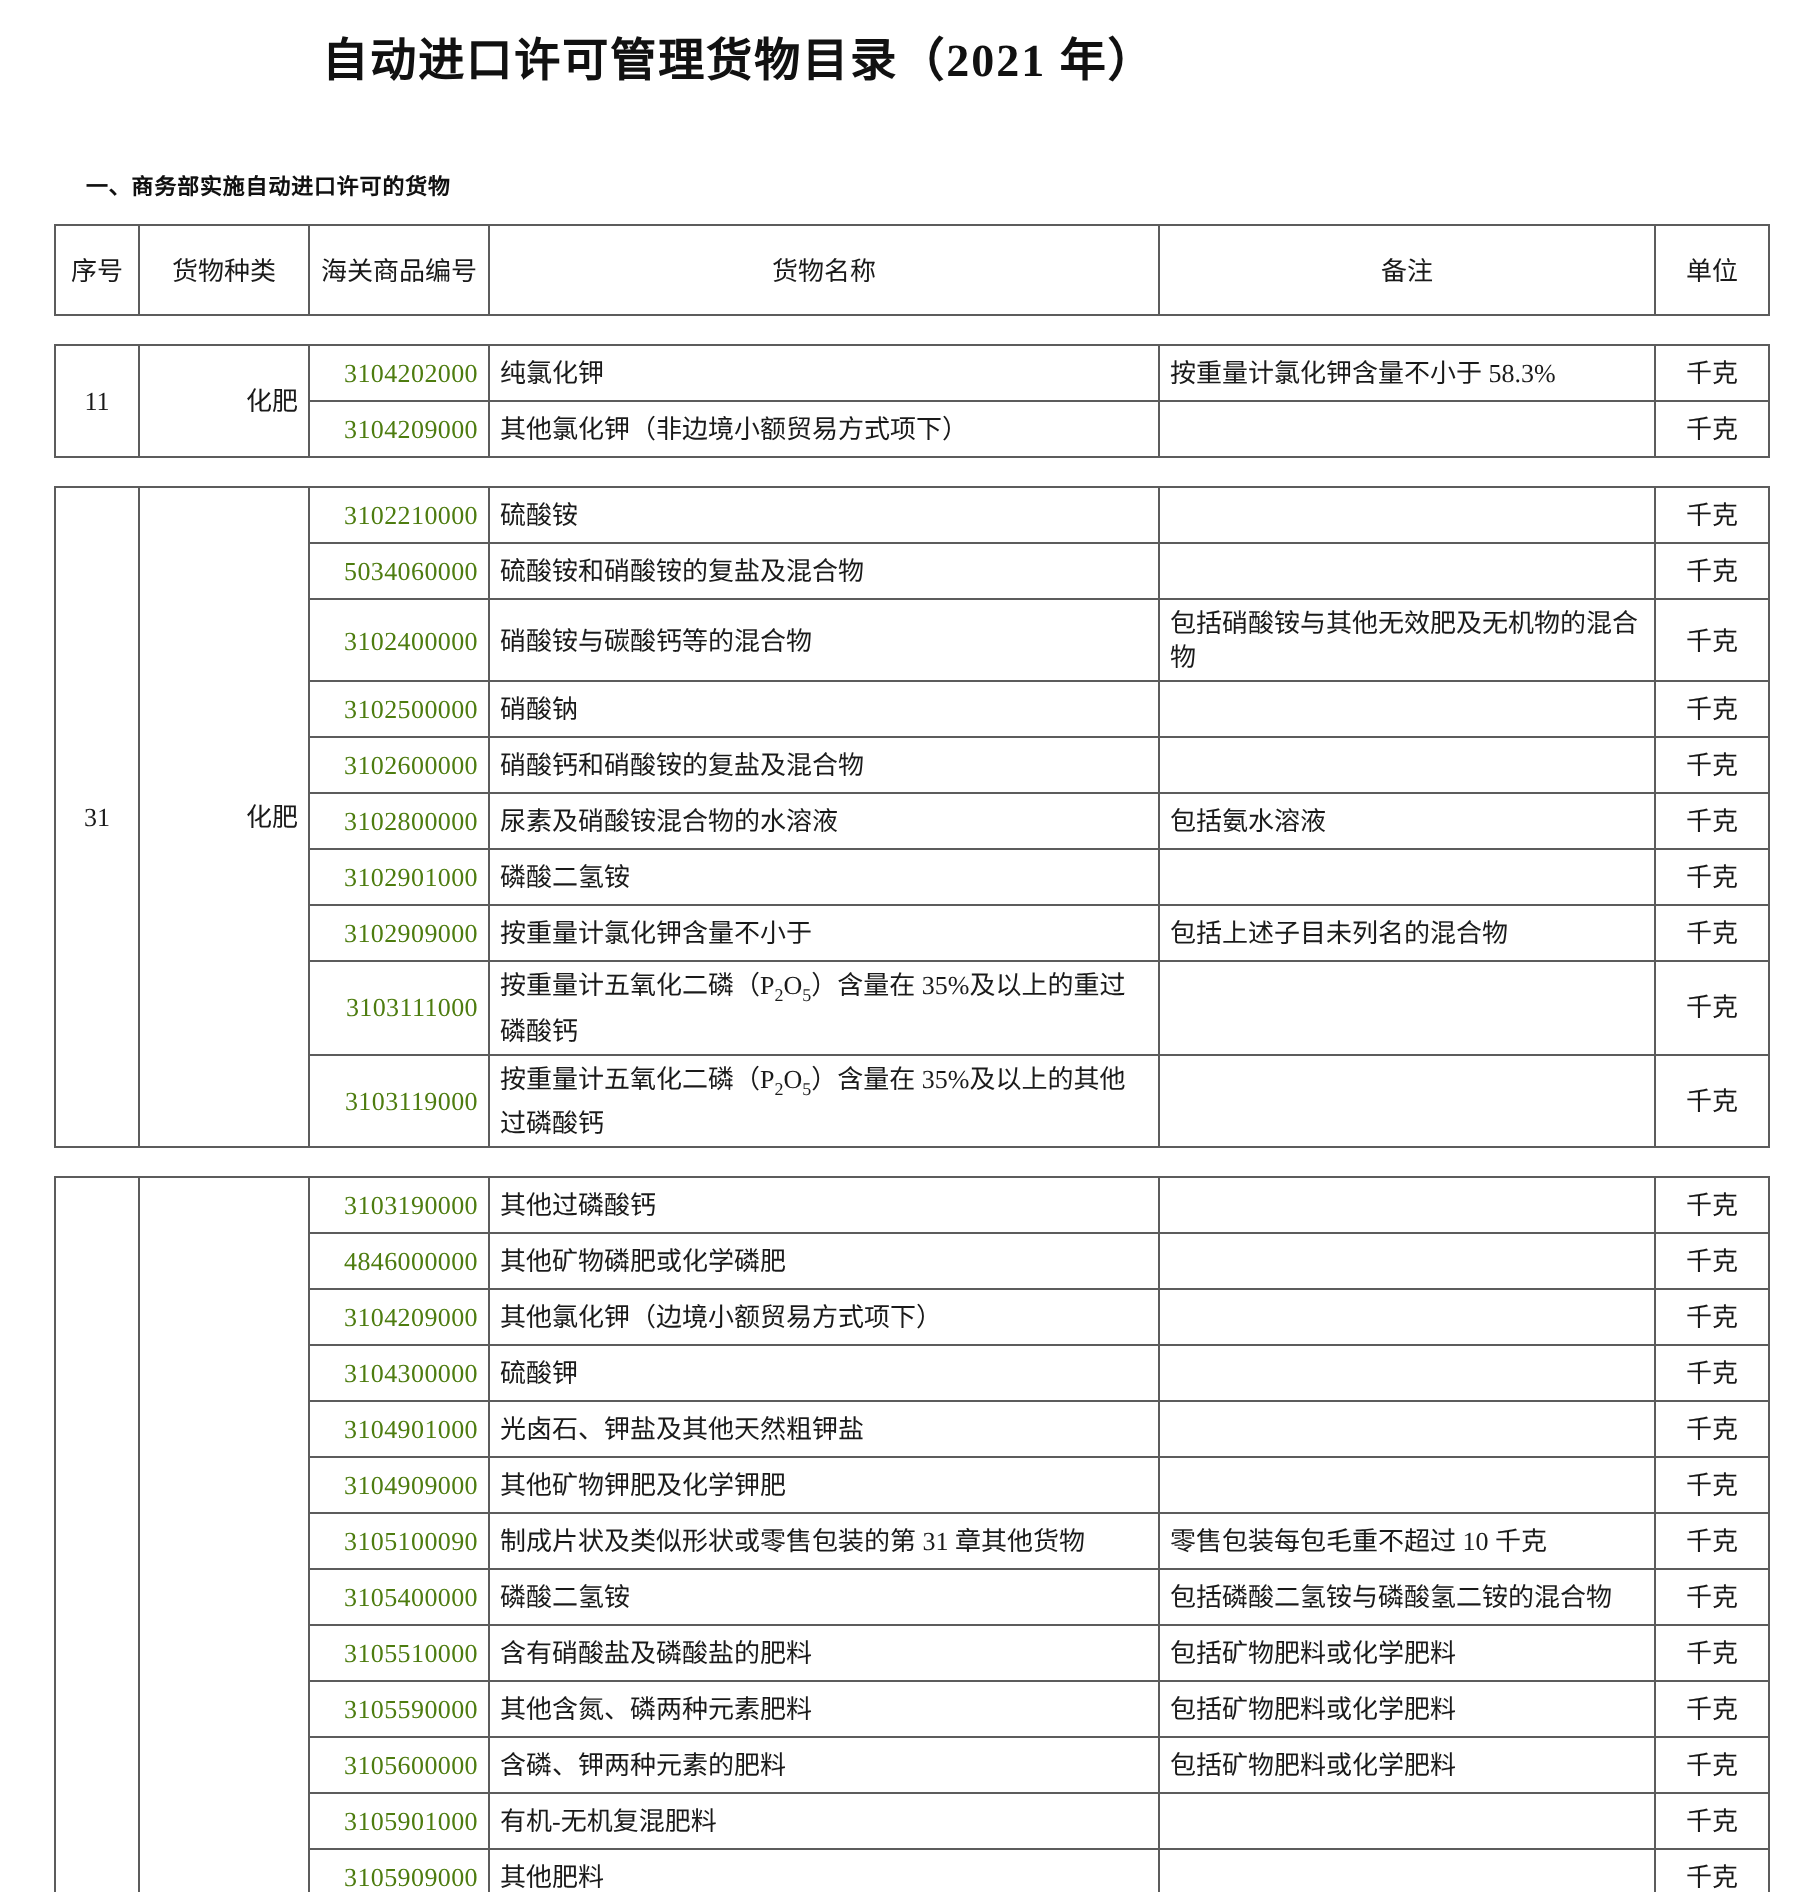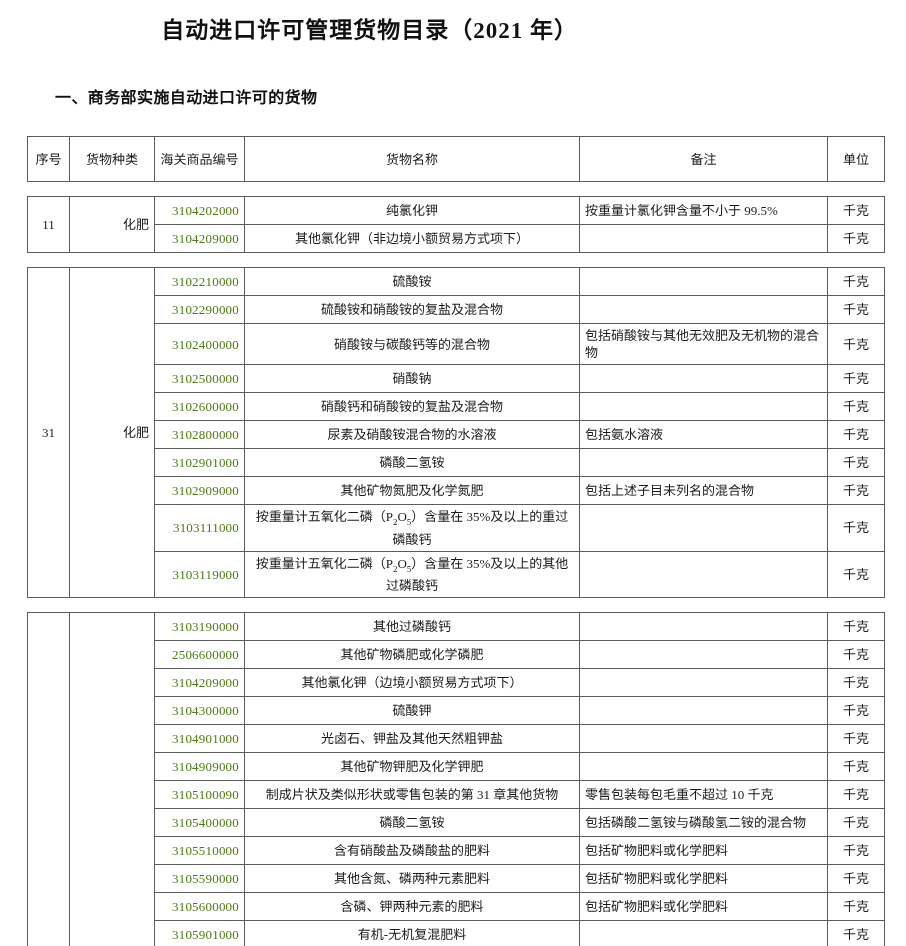--- a/index.html
+++ b/index.html
@@ -31,22 +31,22 @@
     letter-spacing: 1px;
     padding-top: 14px;
     line-height: 34px;
     color: #111;
     font-family: "Liberation Serif", "DejaVu Serif", serif;
   }
 
   
   .section-heading {
     margin-top: 36px;
-    margin-left: 55px;
-    font-size: 16px;
+    margin-left: 43px;
+    font-size: 11px;
     font-weight: bold;
     letter-spacing: 0.4px;
     color: #111;
   }
 
   
   .tbl-wrap {
     margin-left: 27px;
     margin-right: 0;
     width: 857px;
@@ -78,42 +78,42 @@
 
   .head td {
     text-align: center;
     height: 38px;
     font-size: 14px;
   }
 
   .c-idx-cell  { text-align: center; }
   .c-kind-cell { text-align: right; }
   .code        { text-align: right; padding-right: 8px; color: #4d7c0f; letter-spacing: 0.2px; }
-  .name        { text-align: center; padding-left: 6px; }
+  .name        { text-align: left; padding-left: 6px; }
   .note        { text-align: left; padding-left: 6px; }
   .unit        { text-align: center; }
 
   .row-h   { height: 28px; }
   .row-h2  { height: 46px; }
 
   
   .blk-gap { height: 14px; }
 
   sub { font-size: 9px; vertical-align: sub; }
 </style>
 </head>
 <body>
 
 <div class="page">
 
   <div class="doc-title">自动进口许可管理货物目录（2021 年）</div>
 
   <div class="section-heading">一、商务部实施自动进口许可的货物</div>
 
-  <div class="tbl-wrap" style="margin-top:28px;">
+  <div class="tbl-wrap" style="margin-top:12px;">
     <table class="t">
       <colgroup>
         <col class="c-idx">
           <col class="c-kind">
           <col class="c-code">
         <col class="c-name">
           <col class="c-note">
           <col class="c-unit">
       </colgroup>
       <tbody>
@@ -141,21 +141,21 @@
             <col class="c-name">
             <col class="c-note">
             <col class="c-unit">
           </colgroup>
           <tbody>
             <tr class="row-h">
               <td class="c-idx-cell" rowspan="2">11</td>
               <td class="c-kind-cell" rowspan="2">化肥</td>
               <td class="code">3104202000</td>
               <td class="name">纯氯化钾</td>
-              <td class="note">按重量计氯化钾含量不小于 99.5%</td>
+              <td class="note">按重量计氯化钾含量不小于 58.3%</td>
               <td class="unit">千克</td>
             </tr>
             <tr class="row-h">
               <td class="code">3104209000</td>
               <td class="name">其他氯化钾（非边境小额贸易方式项下）</td>
               <td class="note"></td>
               <td class="unit">千克</td>
             </tr>
           </tbody>
         </table>
@@ -174,21 +174,21 @@
           <tbody>
             <tr class="row-h">
               <td class="c-idx-cell" rowspan="10">31</td>
               <td class="c-kind-cell" rowspan="10">化肥</td>
               <td class="code">3102210000</td>
               <td class="name">硫酸铵</td>
               <td class="note"></td>
               <td class="unit">千克</td>
             </tr>
             <tr class="row-h">
-              <td class="code">3102290000</td>
+              <td class="code">5034060000</td>
               <td class="name">硫酸铵和硝酸铵的复盐及混合物</td>
               <td class="note"></td>
               <td class="unit">千克</td>
             </tr>
             <tr class="row-h">
               <td class="code">3102400000</td>
               <td class="name">硝酸铵与碳酸钙等的混合物</td>
               <td class="note">包括硝酸铵与其他无效肥及无机物的混合物</td>
               <td class="unit">千克</td>
             </tr>
@@ -211,21 +211,21 @@
               <td class="unit">千克</td>
             </tr>
             <tr class="row-h">
               <td class="code">3102901000</td>
               <td class="name">磷酸二氢铵</td>
               <td class="note"></td>
               <td class="unit">千克</td>
             </tr>
             <tr class="row-h">
               <td class="code">3102909000</td>
-              <td class="name">其他矿物氮肥及化学氮肥</td>
+              <td class="name">按重量计氯化钾含量不小于</td>
               <td class="note">包括上述子目未列名的混合物</td>
               <td class="unit">千克</td>
             </tr>
             <tr class="row-h2">
               <td class="code">3103111000</td>
               <td class="name">按重量计五氧化二磷（P<sub>2</sub>O<sub>5</sub>）含量在 35%及以上的重过磷酸钙</td>
               <td class="note"></td>
               <td class="unit">千克</td>
             </tr>
             <tr class="row-h2">
@@ -251,21 +251,21 @@
           <tbody>
             <tr class="row-h">
               <td class="c-idx-cell" rowspan="13"></td>
               <td class="c-kind-cell" rowspan="13"></td>
               <td class="code">3103190000</td>
               <td class="name">其他过磷酸钙</td>
               <td class="note"></td>
               <td class="unit">千克</td>
             </tr>
             <tr class="row-h">
-              <td class="code">2506600000</td>
+              <td class="code">4846000000</td>
               <td class="name">其他矿物磷肥或化学磷肥</td>
               <td class="note"></td>
               <td class="unit">千克</td>
             </tr>
             <tr class="row-h">
               <td class="code">3104209000</td>
               <td class="name">其他氯化钾（边境小额贸易方式项下）</td>
               <td class="note"></td>
               <td class="unit">千克</td>
             </tr>

